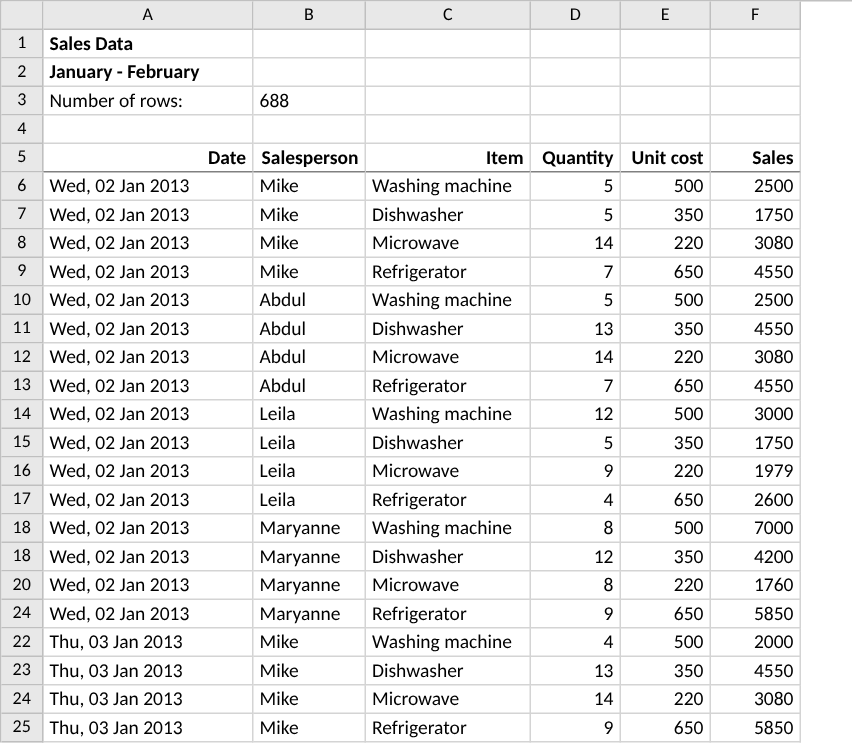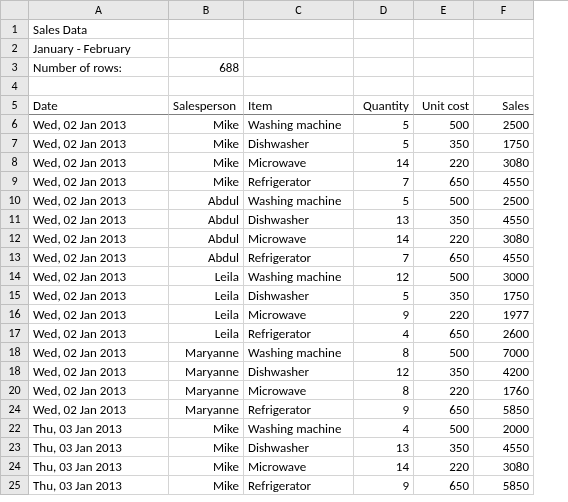--- a/index.html
+++ b/index.html
@@ -1,24 +1,24 @@
 <!DOCTYPE html>
 <html><head>
 <meta charset="utf-8">
 <style>
 * { box-sizing: border-box; margin: 0; padding: 0; }
 body { font-family: Calibri, Arial, sans-serif; font-size: 13px; color: #000; background: #fff; width: 568px; height: 502px; overflow: hidden; user-select: none; }
 .sheet { display: grid; grid-template-columns: 28px 140px 75px 110px 60px 60px 60px; border-left: 1px solid #c0c0c0; border-top: 1px solid #c0c0c0; }
 .cell, .colhdr, .rowhdr, .corner { border-right: 1px solid #d4d4d4; border-bottom: 1px solid #d4d4d4; padding: 2px 4px; height: 19px; line-height: 15px; overflow: hidden; white-space: nowrap; }
 .colhdr, .rowhdr, .corner { background: #e8e8e8; text-align: center; font-size: 12px; border-right: 1px solid #bfbfbf; border-bottom: 1px solid #bfbfbf; }
 .corner { background: #e8e8e8; }
-.bold { font-weight: normal; }
-.center { text-align: right; }
+.bold { font-weight: bold; }
+.center { text-align: left; }
 .right { text-align: right; }
-.bb { border-bottom: 1px solid #808080; }
+.bb { border-bottom: 1px solid #808080; text-align: right; }
 </style>
 </head>
 <body>
 
 <div class="sheet" id="sheet">
     <div class="corner"></div>
     <div class="colhdr">A</div>
     <div class="colhdr">B</div>
     <div class="colhdr">C</div>
     <div class="colhdr">D</div>
@@ -128,21 +128,21 @@
     <div class="cell">Dishwasher</div>
     <div class="cell right">5</div>
     <div class="cell right">350</div>
     <div class="cell right">1750</div>
     <div class="rowhdr">16</div>
     <div class="cell">Wed, 02 Jan 2013</div>
     <div class="cell center">Leila</div>
     <div class="cell">Microwave</div>
     <div class="cell right">9</div>
     <div class="cell right">220</div>
-    <div class="cell right">1977</div>
+    <div class="cell right">1979</div>
     <div class="rowhdr">17</div>
     <div class="cell">Wed, 02 Jan 2013</div>
     <div class="cell center">Leila</div>
     <div class="cell">Refrigerator</div>
     <div class="cell right">4</div>
     <div class="cell right">650</div>
     <div class="cell right">2600</div>
     <div class="rowhdr">18</div>
     <div class="cell">Wed, 02 Jan 2013</div>
     <div class="cell center">Maryanne</div>

